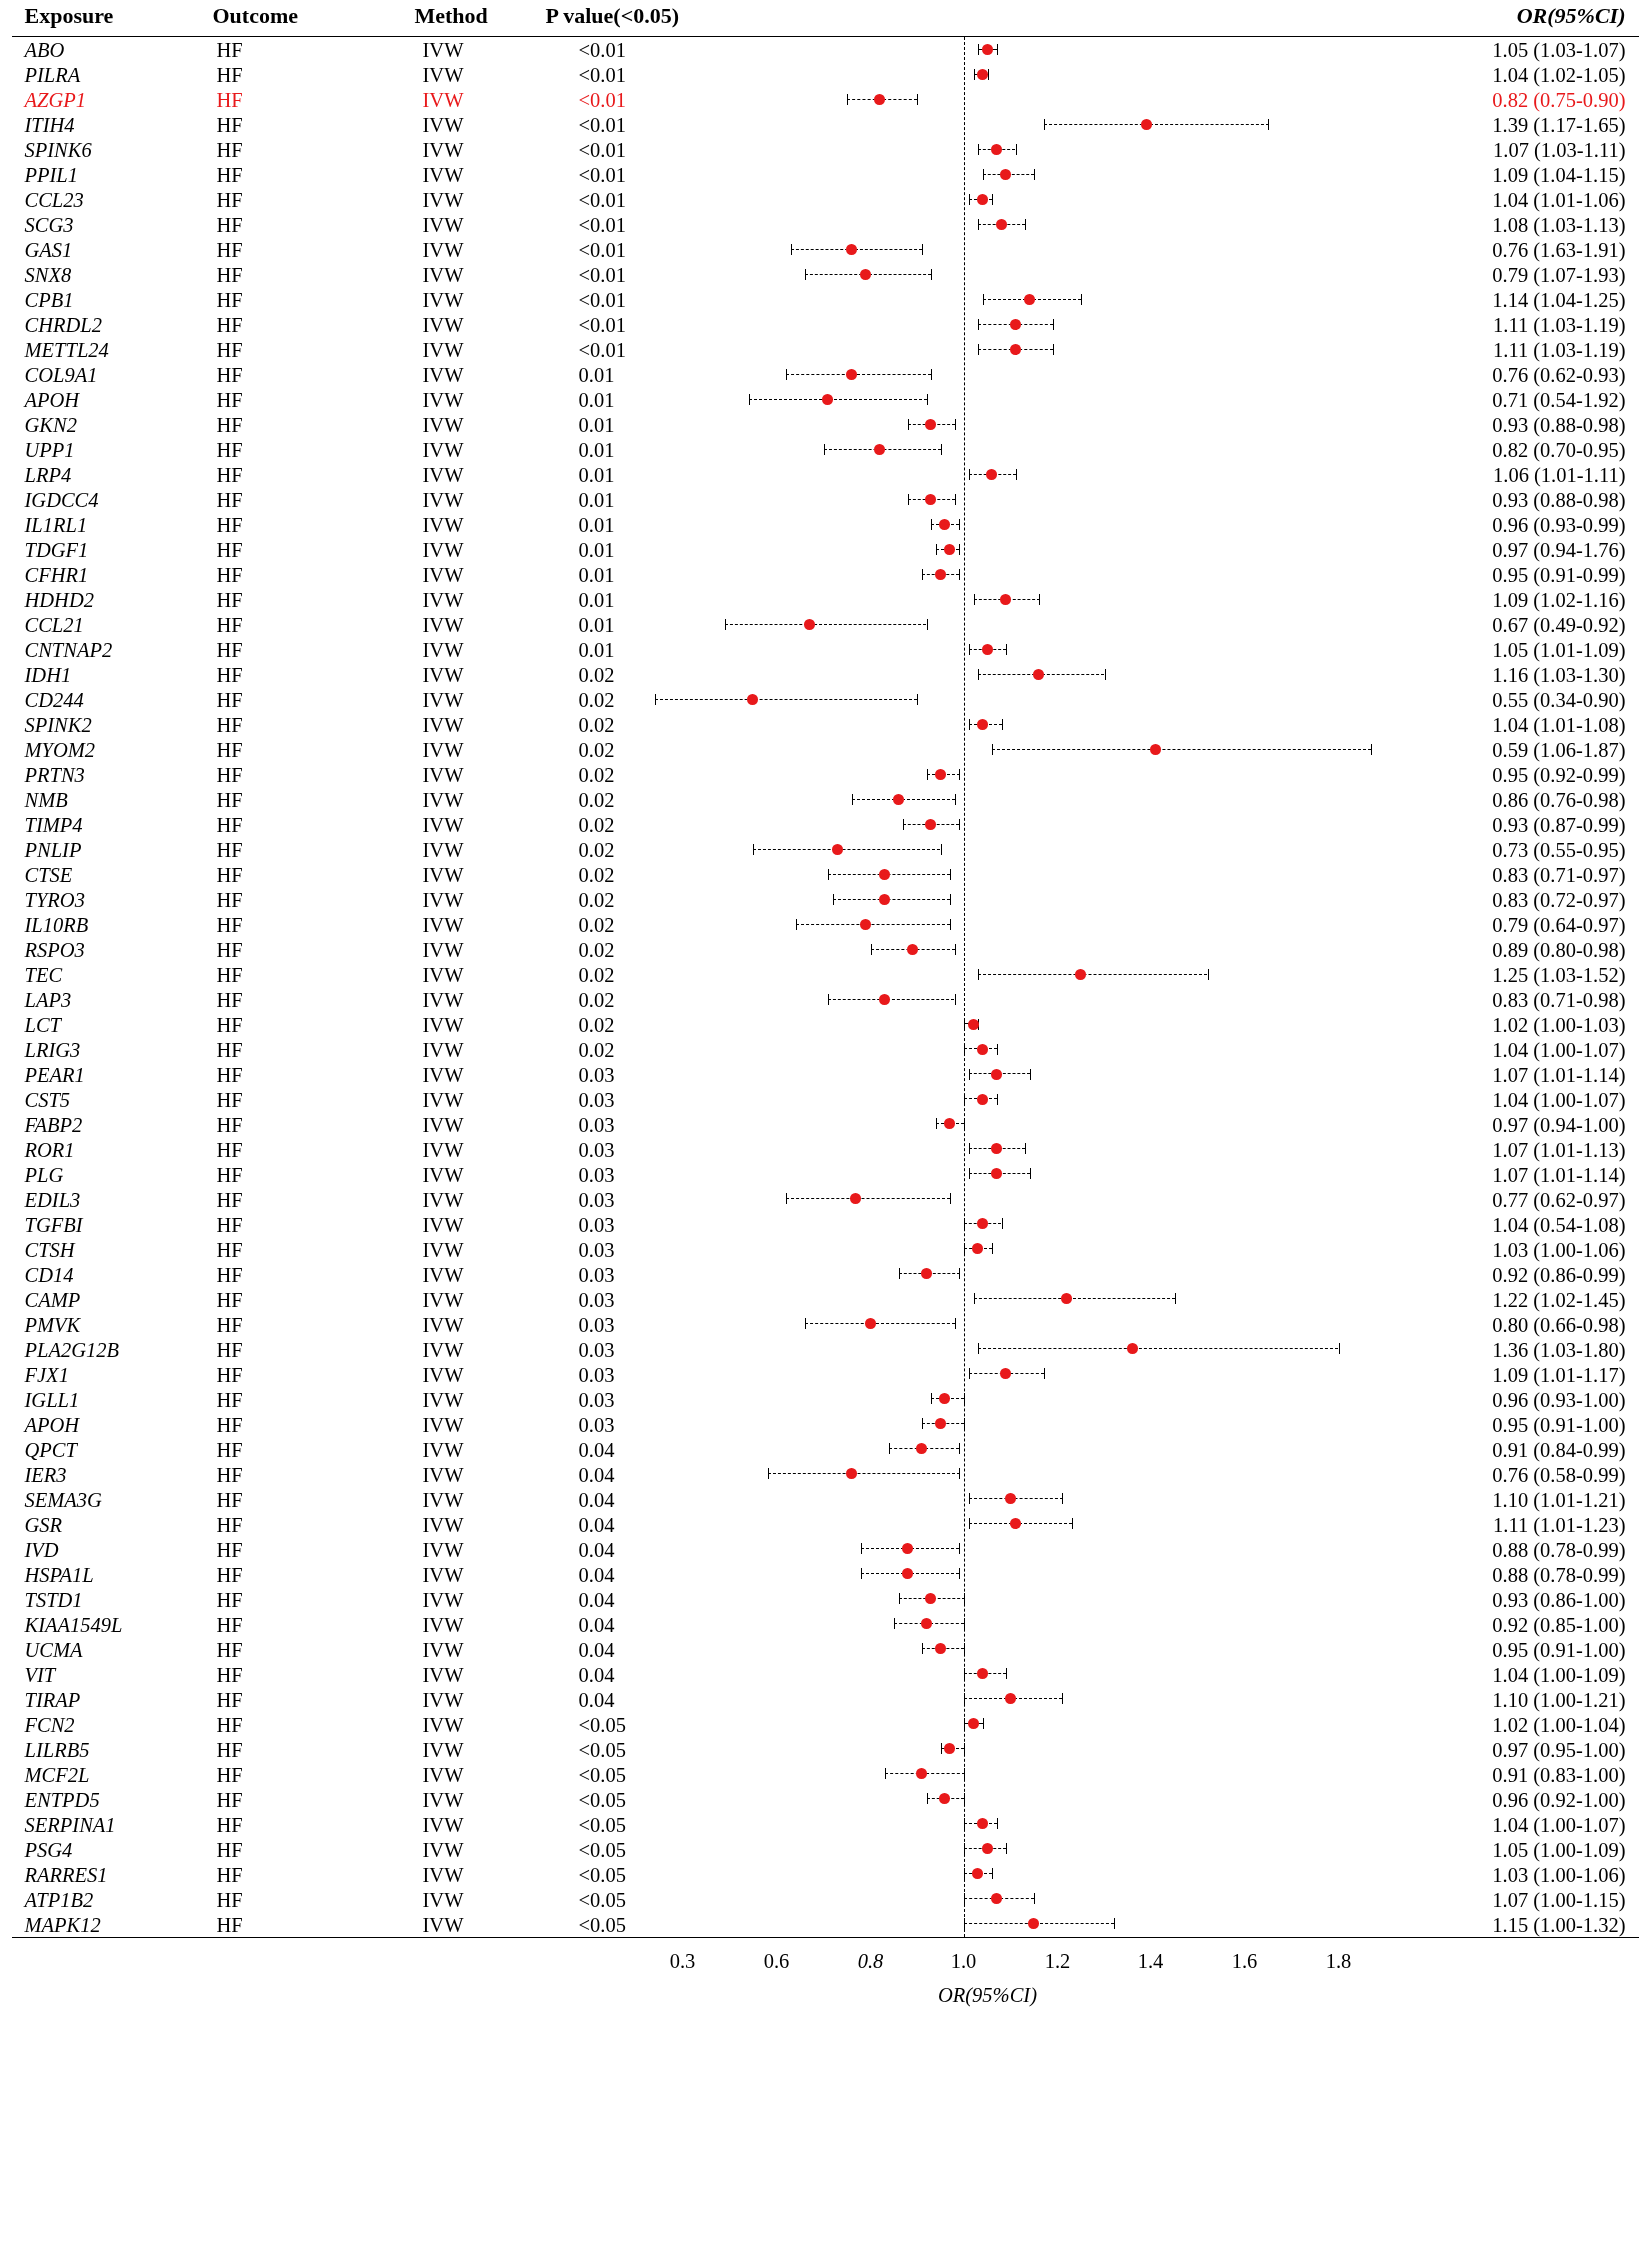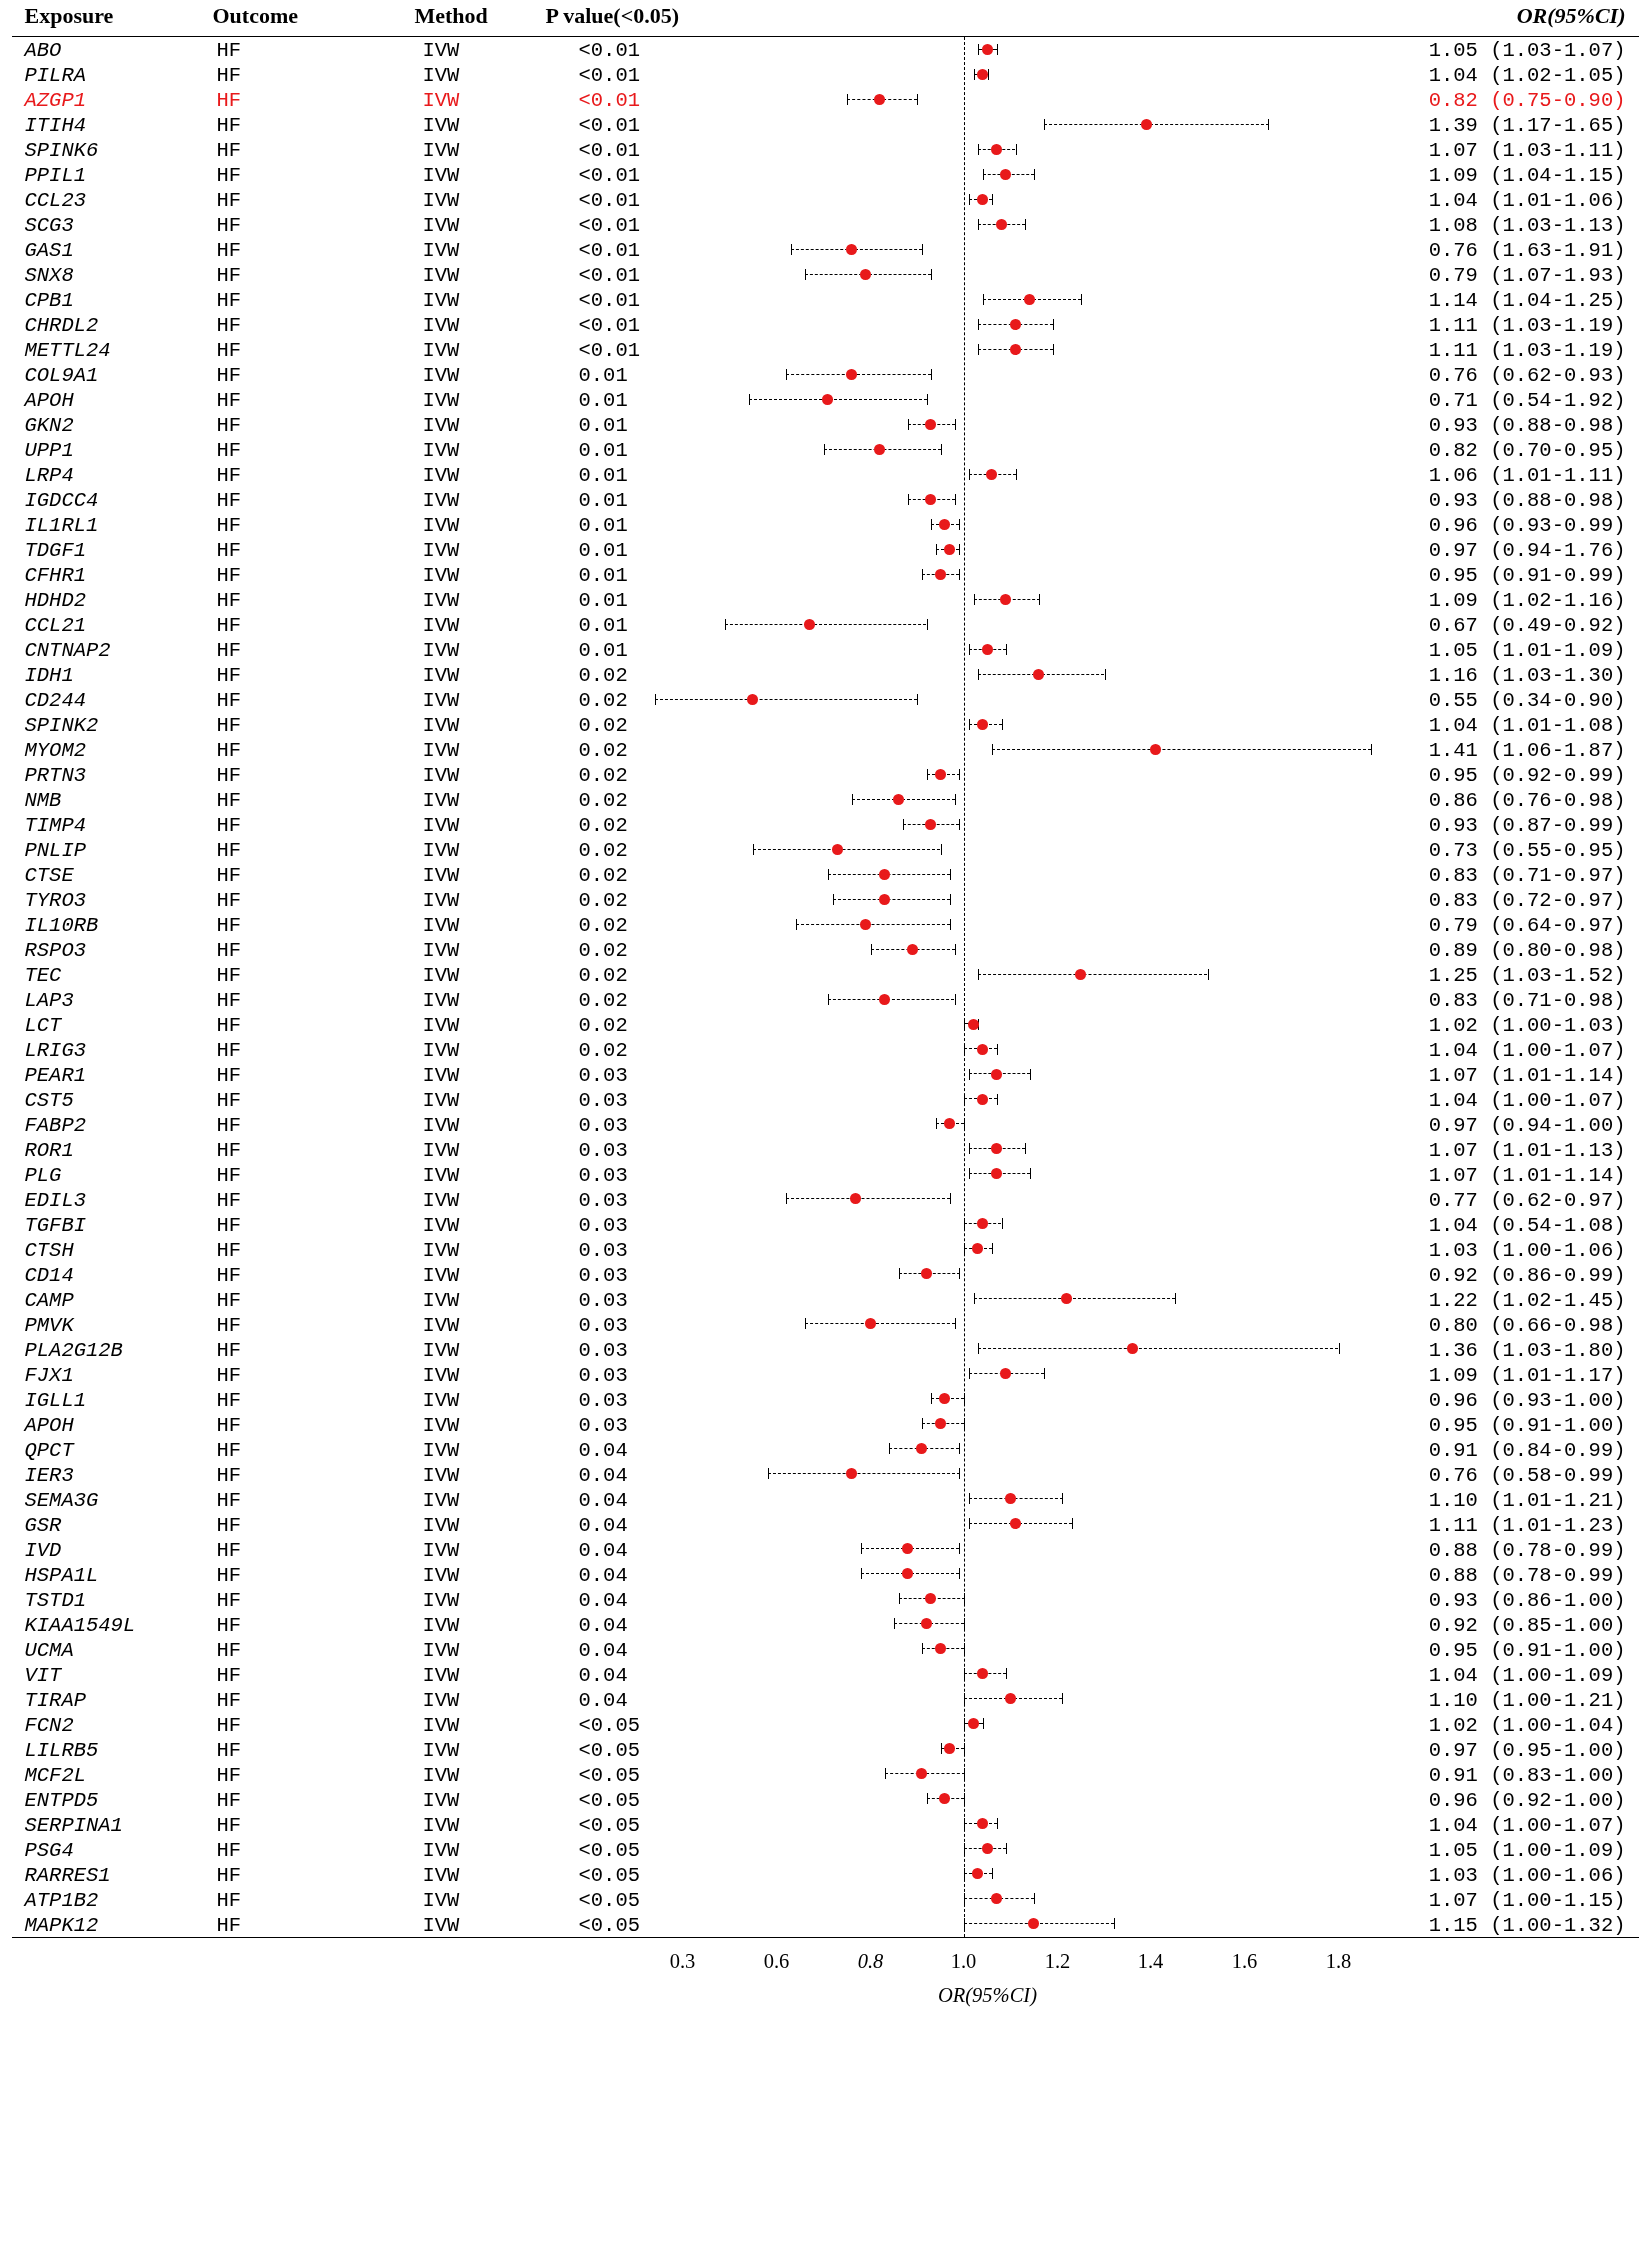--- a/index.html
+++ b/index.html
@@ -29,21 +29,20 @@
   .hdr-exposure{left:13px;}
   .hdr-outcome{left:201px;}
   .hdr-method{left:403px;}
   .hdr-pvalue{left:534px;}
   .hdr-or{right:13px; font-style:italic;}
 
   
   .rows{
     position:relative;
     border-bottom:1.6px solid #000;
-    font-family:Liberation Mono, monospace;
   }
   .row{
     position:relative;
     height:25px;
     font-size:20.5px;
   }
   .row .c{position:absolute;top:1.6px;white-space:nowrap;}
   .c-exp{left:13px;font-style:italic;}
   .c-out{left:205px;}
   .c-met{left:411px;}
@@ -621,21 +620,21 @@
         <span class="c c-out">HF</span>
         <span class="c c-met">IVW</span>
         <span class="c c-p">0.02</span>
         <span class="c c-or">1.04 (1.01-1.08)</span>
       </div>
       <div class="row">
         <span class="c c-exp">MYOM2</span>
         <span class="c c-out">HF</span>
         <span class="c c-met">IVW</span>
         <span class="c c-p">0.02</span>
-        <span class="c c-or">1.41 (1.06-1.87)</span>
+        <span class="c c-or">0.59 (1.06-1.87)</span>
       </div>
       <div class="row">
         <span class="c c-exp">PRTN3</span>
         <span class="c c-out">HF</span>
         <span class="c c-met">IVW</span>
         <span class="c c-p">0.02</span>
         <span class="c c-or">0.95 (0.92-0.99)</span>
       </div>
       <div class="row">
         <span class="c c-exp">NMB</span>

